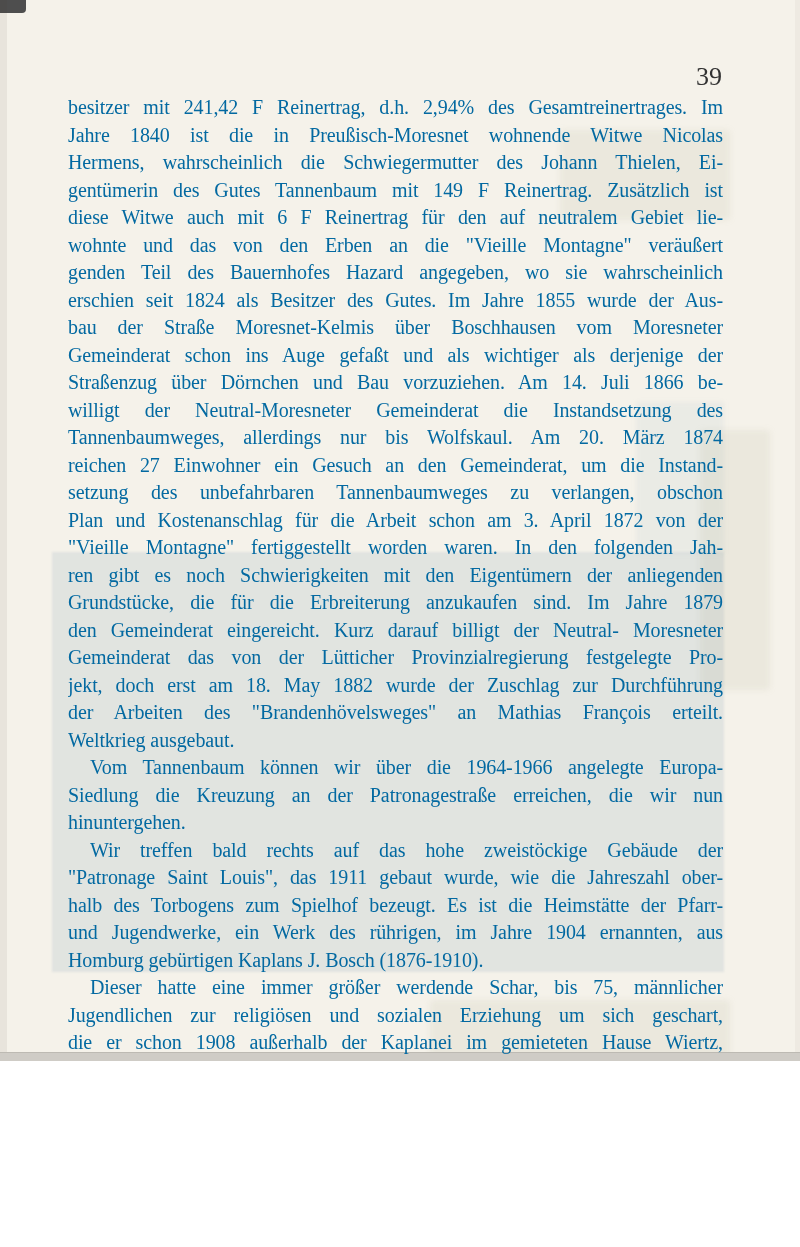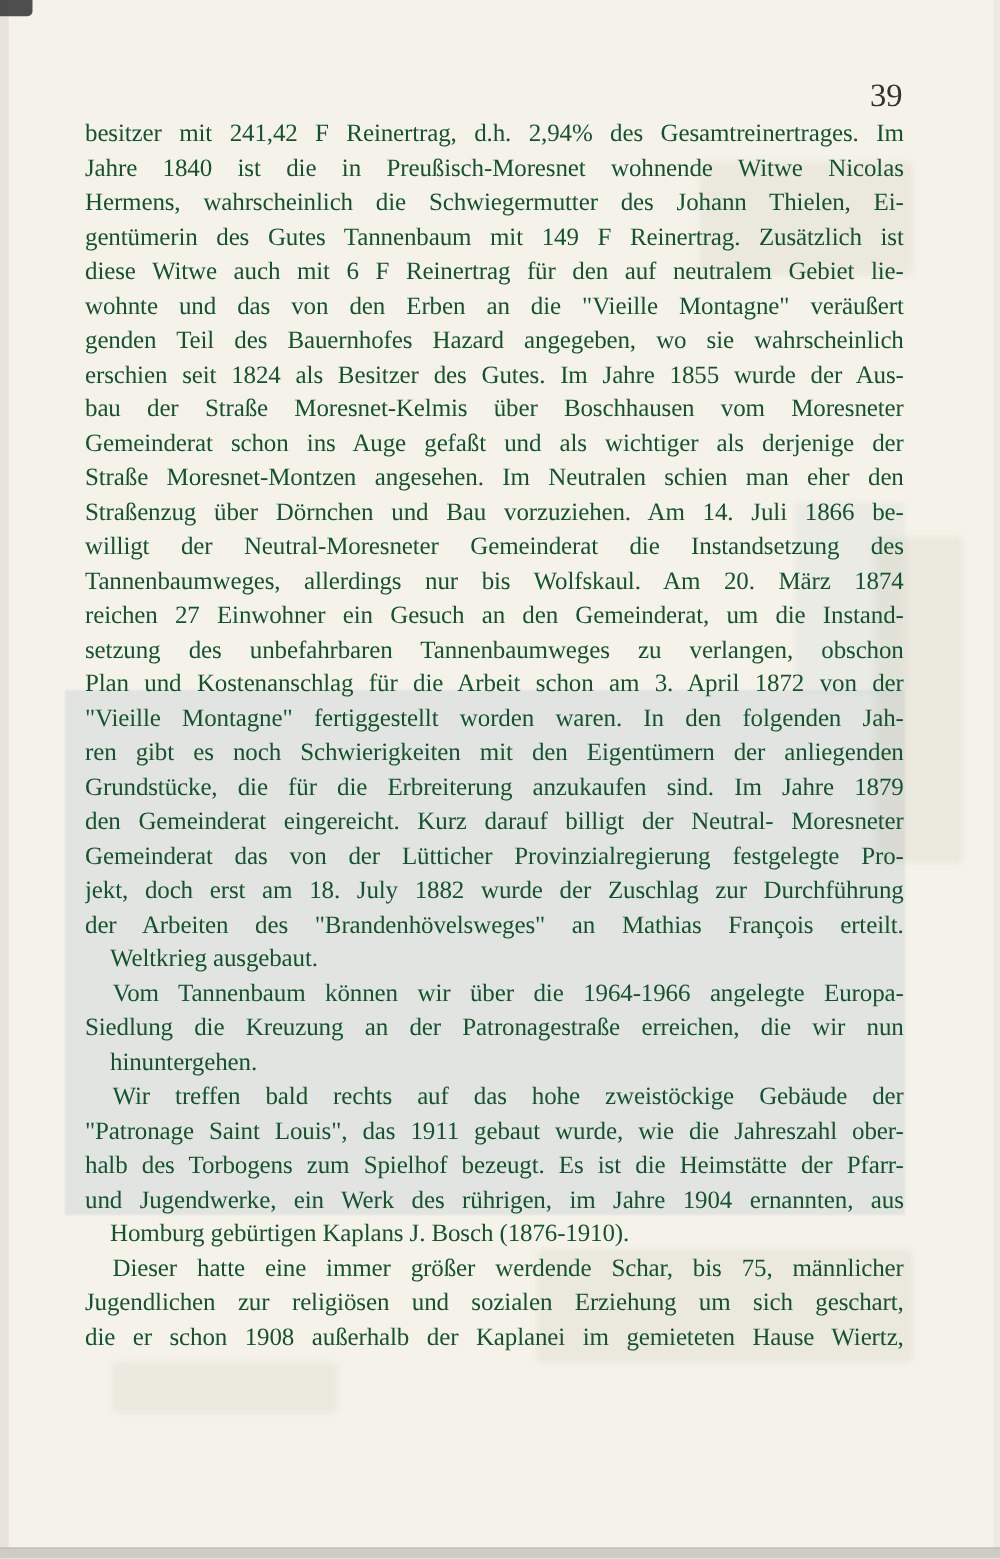--- a/index.html
+++ b/index.html
@@ -1,21 +1,21 @@
 <!DOCTYPE html>
 <html><head>
 <meta charset="utf-8">
 <style>
   html, body { margin: 0; padding: 0; }
   body { width: 800px; }
 
   .scan {
     position: relative;
     width: 800px;
-    height: 1247px;
+    height: 1061px;
     background: #f5f2ea;
     overflow: hidden;
     font-family: "Liberation Serif", serif;
   }
 
   
   .corner-notch {
     position: absolute; left: 0; top: 0;
     width: 26px; height: 13px;
     background: #4e4e4e;
@@ -66,29 +66,29 @@
     color: #333;
   }
 
   .text-block {
     position: absolute;
     left: 68px; top: 94px;
     width: 655px;
     font-size: 20px;
     line-height: 27.5px;
     letter-spacing: -0.1px;
-    color: #14532d;
+    color: #0369a1;
   }
   .line {
     text-align: justify;
     text-align-last: justify;
     height: 27.5px;
     overflow: hidden;
   }
-  .line.flush { text-align-last: left; margin-left: 20px; }
+  .line.flush { text-align-last: left; }
   .line.indent { text-indent: 22px; }
 </style>
 </head>
 <body>
 
 <div class="scan">
 
   <div class="tint-main"></div>
   <div class="tint-upper-right"></div>
   <div class="ghost g1"></div>
@@ -107,33 +107,32 @@
       <div class="line">besitzer mit 241,42 F Reinertrag, d.h. 2,94% des Gesamtreinertrages. Im</div>
       <div class="line">Jahre 1840 ist die in Preußisch-Moresnet wohnende Witwe Nicolas</div>
       <div class="line">Hermens, wahrscheinlich die Schwiegermutter des Johann Thielen, Ei-</div>
       <div class="line">gentümerin des Gutes Tannenbaum mit 149 F Reinertrag. Zusätzlich ist</div>
       <div class="line">diese Witwe auch mit 6 F Reinertrag für den auf neutralem Gebiet lie-</div>
       <div class="line">wohnte und das von den Erben an die "Vieille Montagne" veräußert</div>
       <div class="line">genden Teil des Bauernhofes Hazard angegeben, wo sie wahrscheinlich</div>
       <div class="line">erschien seit 1824 als Besitzer des Gutes. Im Jahre 1855 wurde der Aus-</div>
       <div class="line">bau der Straße Moresnet-Kelmis über Boschhausen vom Moresneter</div>
       <div class="line">Gemeinderat schon ins Auge gefaßt und als wichtiger als derjenige der</div>
-      <div class="line">Straße Moresnet-Montzen angesehen. Im Neutralen schien man eher den</div>
       <div class="line">Straßenzug über Dörnchen und Bau vorzuziehen. Am 14. Juli 1866 be-</div>
       <div class="line">willigt der Neutral-Moresneter Gemeinderat die Instandsetzung des</div>
       <div class="line">Tannenbaumweges, allerdings nur bis Wolfskaul. Am 20. März 1874</div>
       <div class="line">reichen 27 Einwohner ein Gesuch an den Gemeinderat, um die Instand-</div>
       <div class="line">setzung des unbefahrbaren Tannenbaumweges zu verlangen, obschon</div>
       <div class="line">Plan und Kostenanschlag für die Arbeit schon am 3. April 1872 von der</div>
       <div class="line">"Vieille Montagne" fertiggestellt worden waren. In den folgenden Jah-</div>
       <div class="line">ren gibt es noch Schwierigkeiten mit den Eigentümern der anliegenden</div>
       <div class="line">Grundstücke, die für die Erbreiterung anzukaufen sind. Im Jahre 1879</div>
       <div class="line">den Gemeinderat eingereicht. Kurz darauf billigt der Neutral- Moresneter</div>
       <div class="line">Gemeinderat das von der Lütticher Provinzialregierung festgelegte Pro-</div>
-      <div class="line">jekt, doch erst am 18. July 1882 wurde der Zuschlag zur Durchführung</div>
+      <div class="line">jekt, doch erst am 18. May 1882 wurde der Zuschlag zur Durchführung</div>
       <div class="line">der Arbeiten des "Brandenhövelsweges"  an Mathias François erteilt.</div>
       <div class="line flush">Weltkrieg ausgebaut.</div>
       <div class="line indent">Vom Tannenbaum können wir über die 1964-1966 angelegte Europa-</div>
       <div class="line">Siedlung die Kreuzung an der Patronagestraße erreichen, die wir nun</div>
       <div class="line flush">hinuntergehen.</div>
       <div class="line indent">Wir treffen bald rechts auf das hohe zweistöckige Gebäude der</div>
       <div class="line">"Patronage Saint Louis", das 1911 gebaut wurde, wie die Jahreszahl ober-</div>
       <div class="line">halb des Torbogens zum Spielhof bezeugt. Es ist die Heimstätte der Pfarr-</div>
       <div class="line">und Jugendwerke, ein Werk des rührigen, im Jahre 1904 ernannten, aus</div>
       <div class="line flush">Homburg gebürtigen Kaplans J. Bosch (1876-1910).</div>

